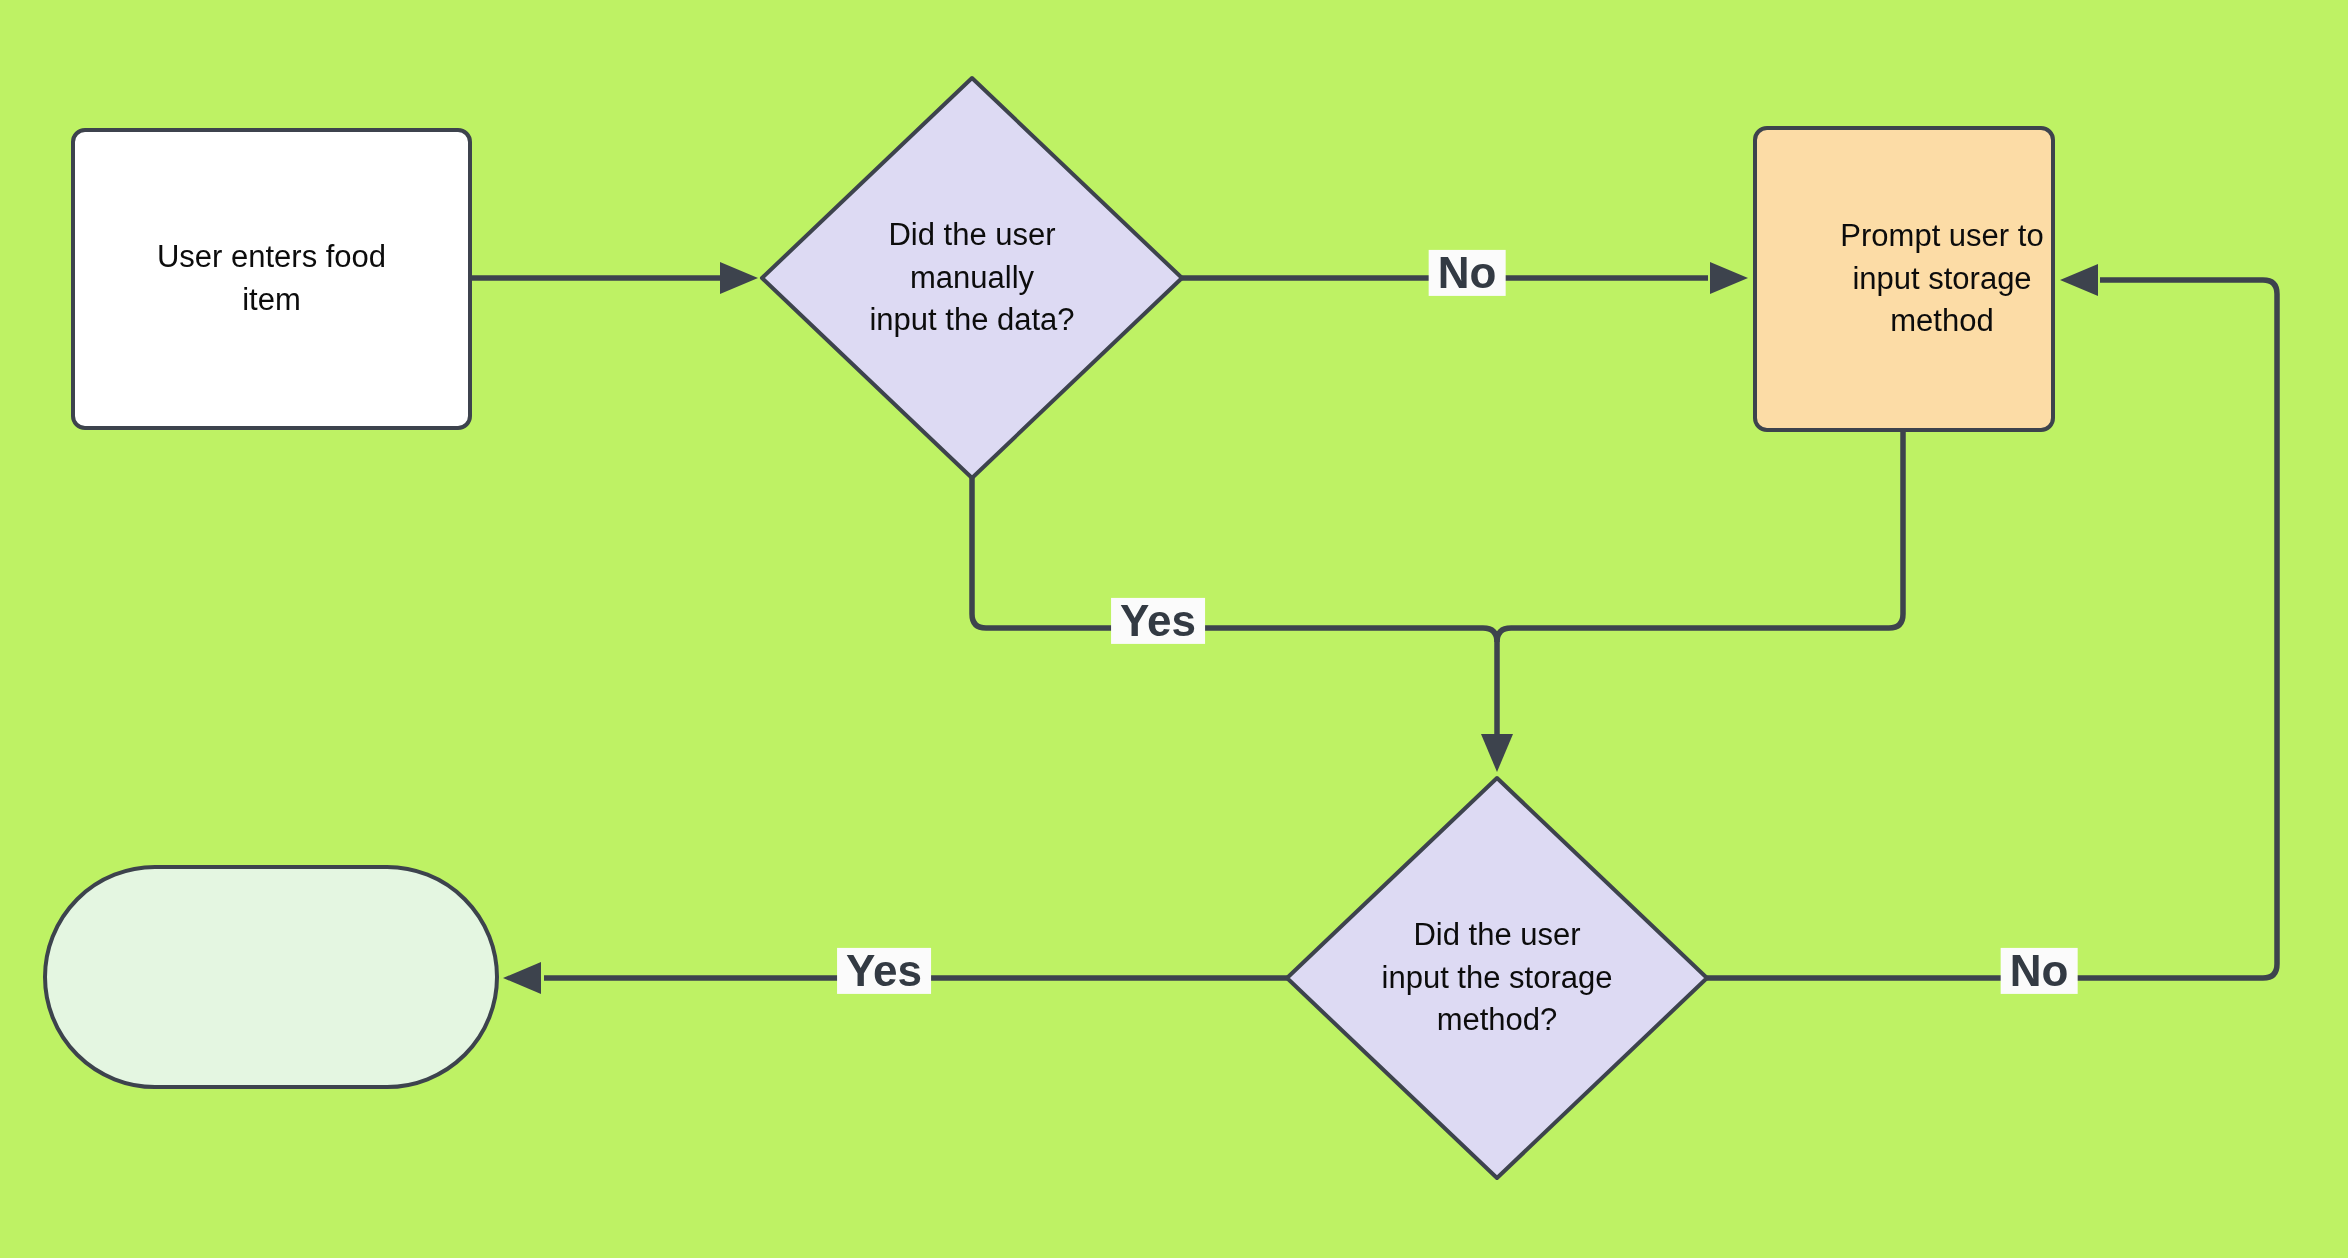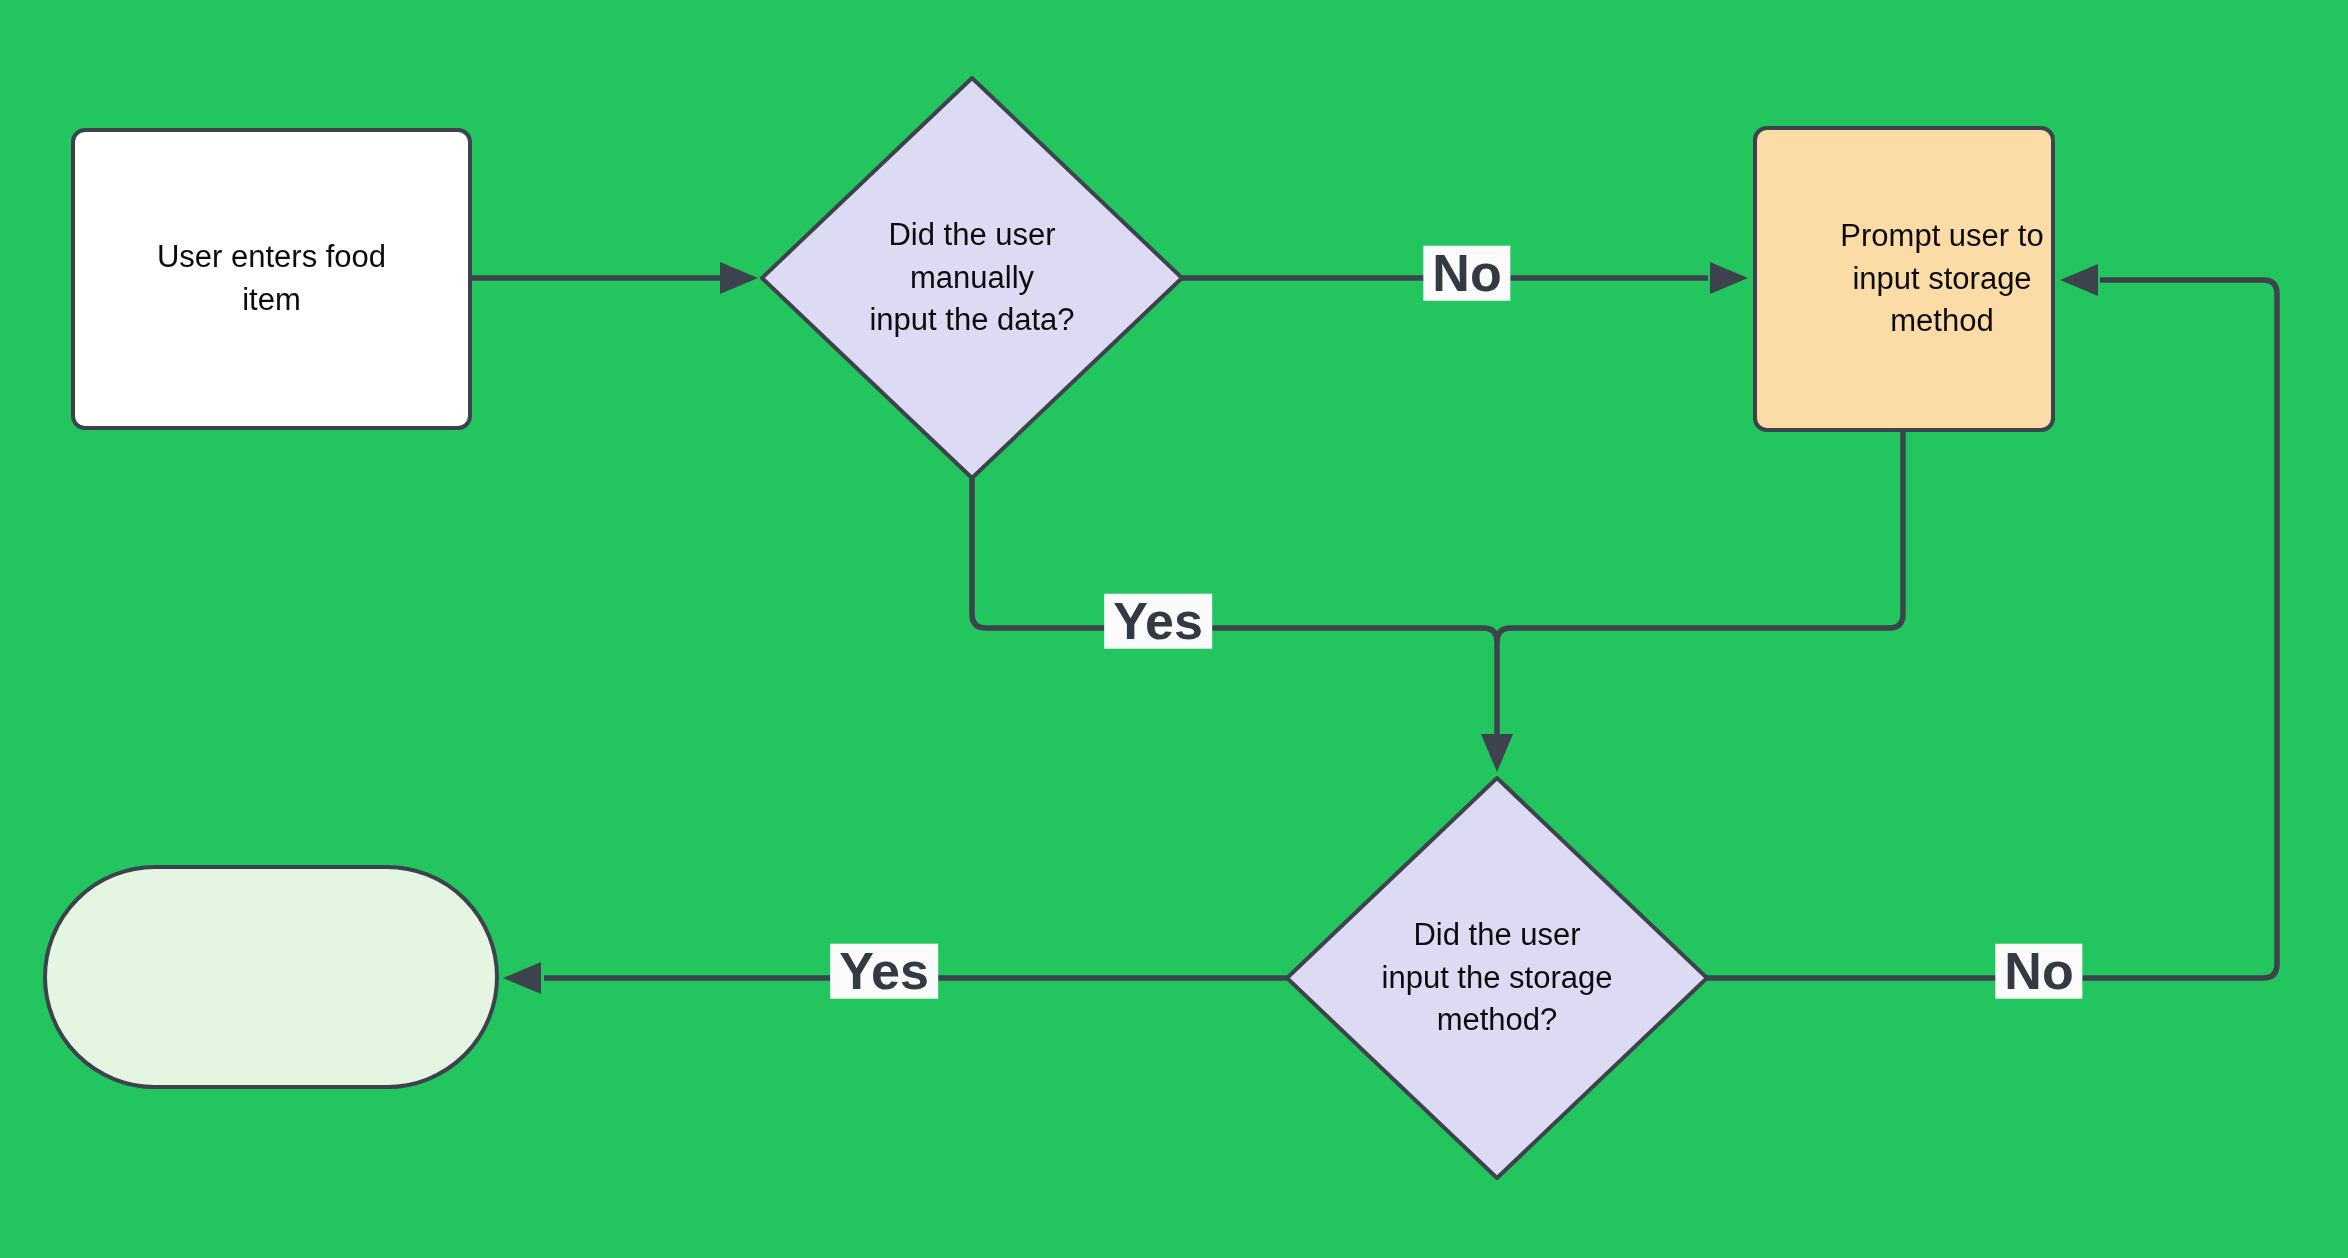--- a/index.html
+++ b/index.html
@@ -5,21 +5,21 @@
   html, body {
     margin: 0;
     padding: 0;
     background: #FBFBFB;
     font-family: "Liberation Sans", sans-serif;
   }
   .canvas {
     position: relative;
     width: 2348px;
     height: 1258px;
-    background: #22c55e;
+    background: #bef264;
     overflow: hidden;
   }
   .canvas svg.layer {
     position: absolute;
     left: 0;
     top: 0;
     width: 2348px;
     height: 1258px;
   }
   .node-label {
@@ -32,21 +32,21 @@
     font-size: 31px;
     line-height: 1.38;
     color: #0c0c0c;
     pointer-events: none;
   }
   .edge-label {
     position: absolute;
     transform: translate(-50%, -50%);
     background: #FBFBFB;
     padding: 0 9px;
-    font-size: 52px;
+    font-size: 44px;
     font-weight: 700;
     line-height: 1.05;
     color: #333A43;
     pointer-events: none;
   }
 </style>
 </head>
 <body>
 
 <div class="canvas">

